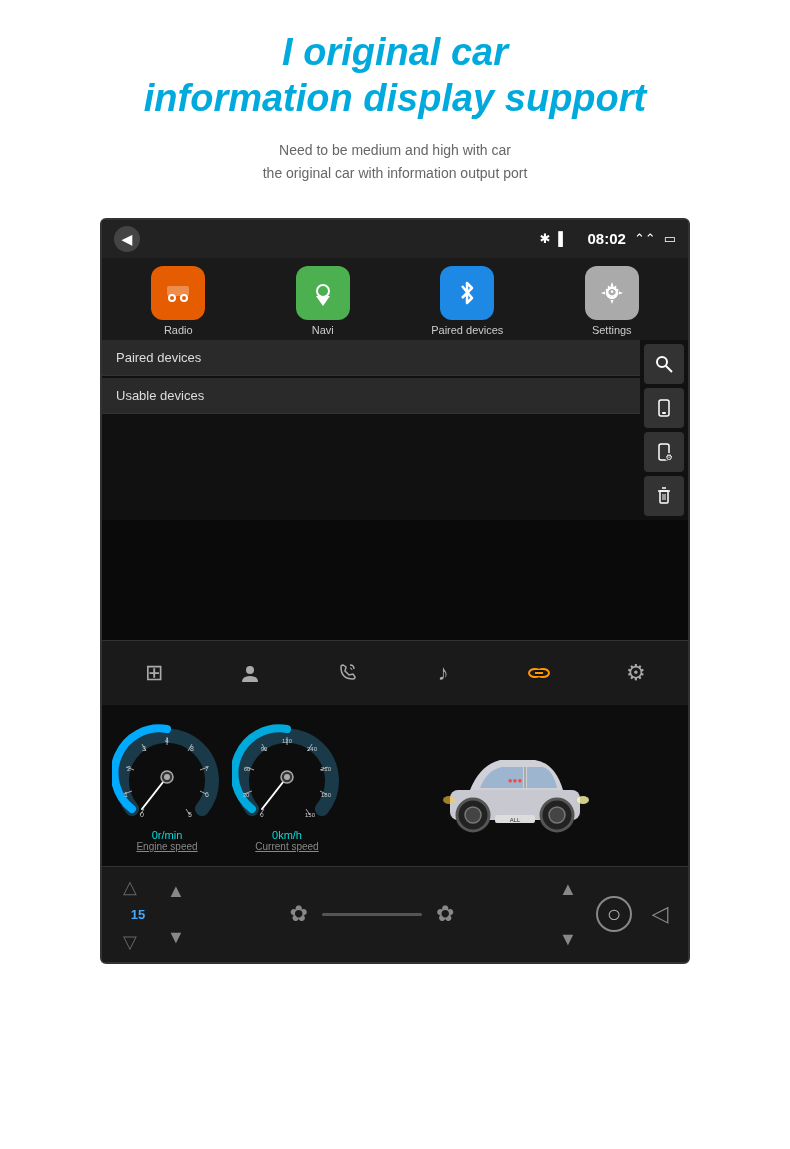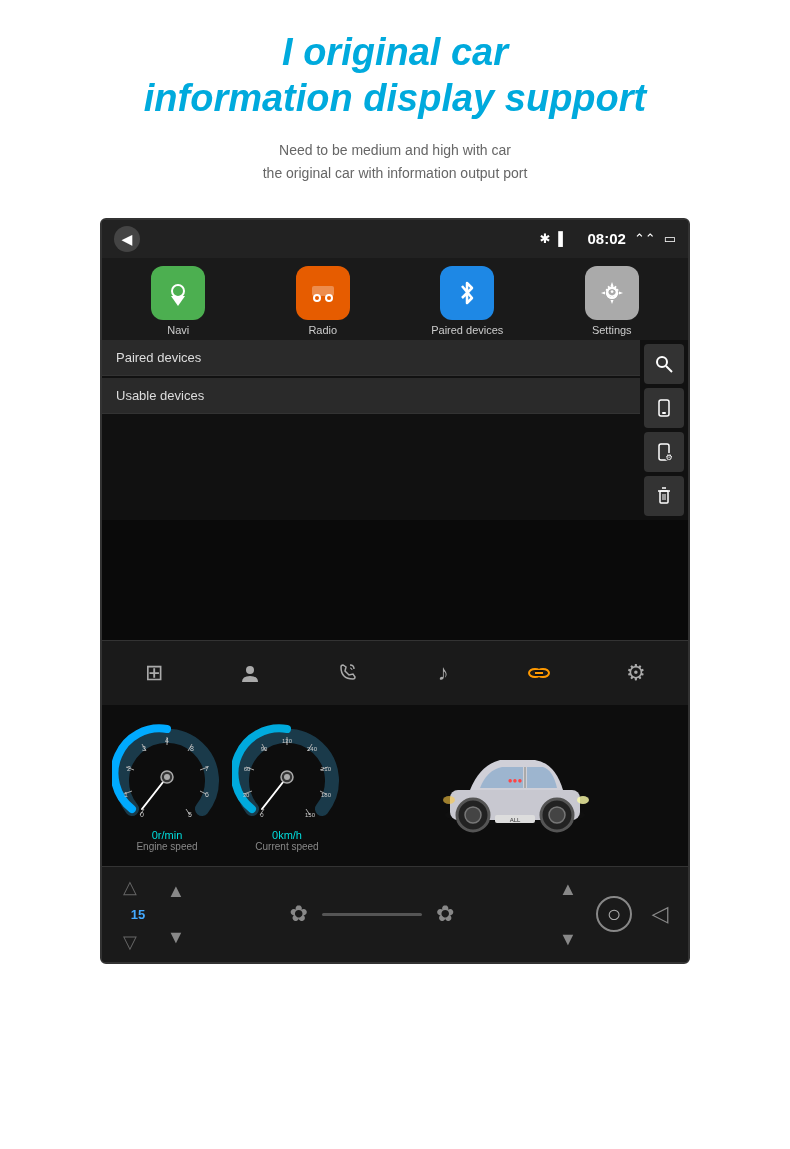--- a/index.html
+++ b/index.html
@@ -193,20 +193,21 @@
     }
     .gauge-label {
       font-size: 11px;
       color: #0dd;
       text-align: center;
     }
     .gauge-sublabel {
       font-size: 10px;
       color: #888;
       text-align: center;
+      text-decoration: underline;
     }
     .car-image {
       flex: 1;
       display: flex;
       align-items: center;
       justify-content: center;
     }
     
     .gauge-svg {
       width: 110px;
@@ -293,39 +294,39 @@
       <span>✱</span>
       <span>▌</span>
       <span class="time">08:02</span>
       <span>⌃⌃</span>
       <span>▭</span>
     </div>
   </div>
 
   <div class="app-row">
     <div class="app-item">
-      <div class="app-icon navi">
-        <svg width="30" height="30" viewBox="0 0 30 30">
-          <circle cx="15" cy="13" r="6" fill="none" stroke="white" stroke-width="2"></circle>
-          <polygon points="15,28 8,18 22,18" fill="white"></polygon>
-        </svg>
-      </div>
-      <span class="app-label">Navi</span>
-    </div>
-    <div class="app-item">
       <div class="app-icon radio">
         <svg width="30" height="30" viewBox="0 0 30 30">
           <circle cx="9" cy="20" r="4" fill="white"></circle>
           <circle cx="21" cy="20" r="4" fill="white"></circle>
           <rect x="4" y="8" width="22" height="10" rx="2" fill="white" opacity="0.3"></rect>
           <circle cx="9" cy="20" r="2" fill="#e65c00"></circle>
           <circle cx="21" cy="20" r="2" fill="#e65c00"></circle>
         </svg>
       </div>
       <span class="app-label">Radio</span>
+    </div>
+    <div class="app-item">
+      <div class="app-icon navi">
+        <svg width="30" height="30" viewBox="0 0 30 30">
+          <circle cx="15" cy="13" r="6" fill="none" stroke="white" stroke-width="2"></circle>
+          <polygon points="15,28 8,18 22,18" fill="white"></polygon>
+        </svg>
+      </div>
+      <span class="app-label">Navi</span>
     </div>
     <div class="app-item">
       <div class="app-icon bluetooth">
         <svg width="30" height="30" viewBox="0 0 30 30">
           <polyline points="10,8 20,20 15,25 15,5 20,10 10,20" fill="none" stroke="white" stroke-width="2.5" stroke-linejoin="round"></polyline>
         </svg>
       </div>
       <span class="app-label">Paired devices</span>
     </div>
     <div class="app-item">

